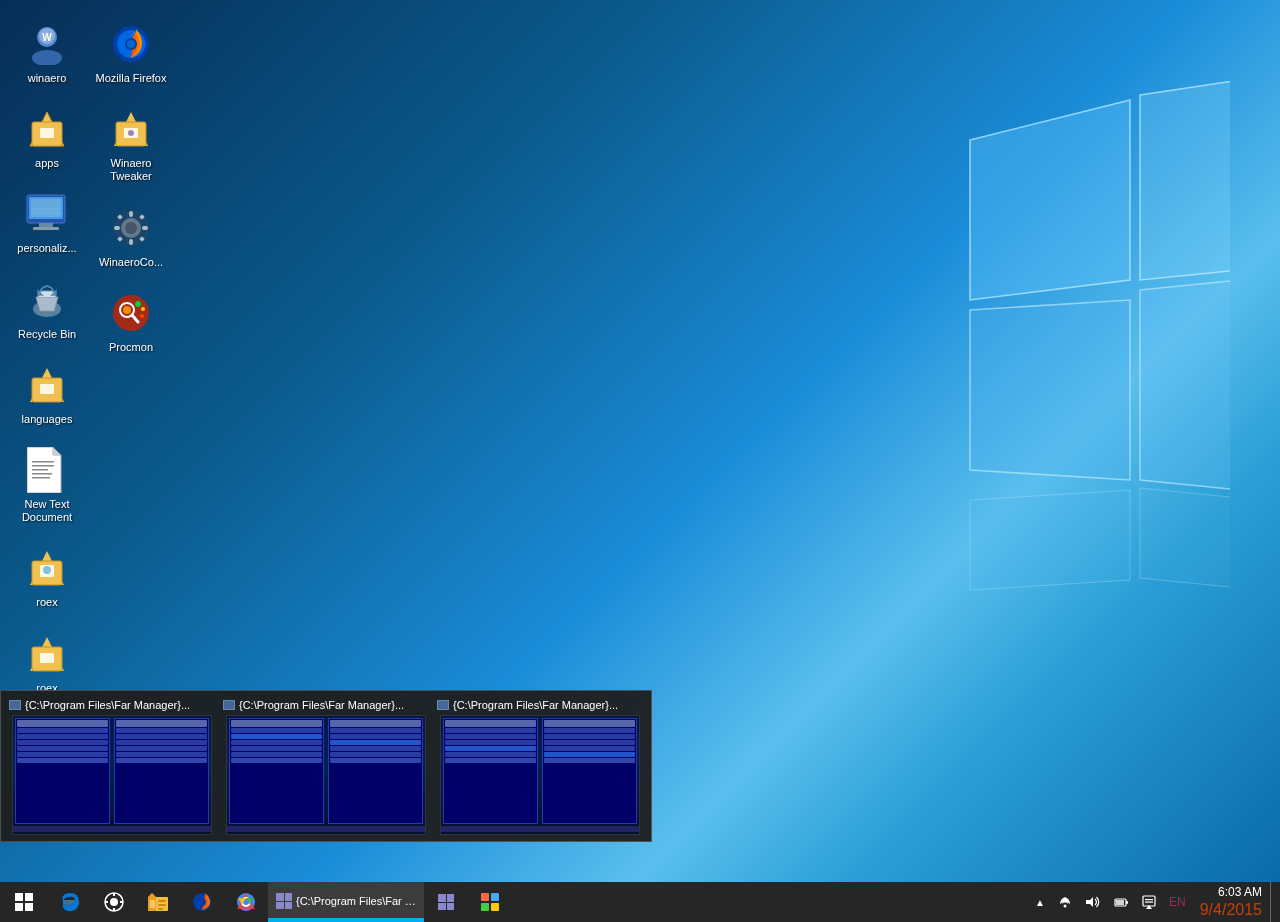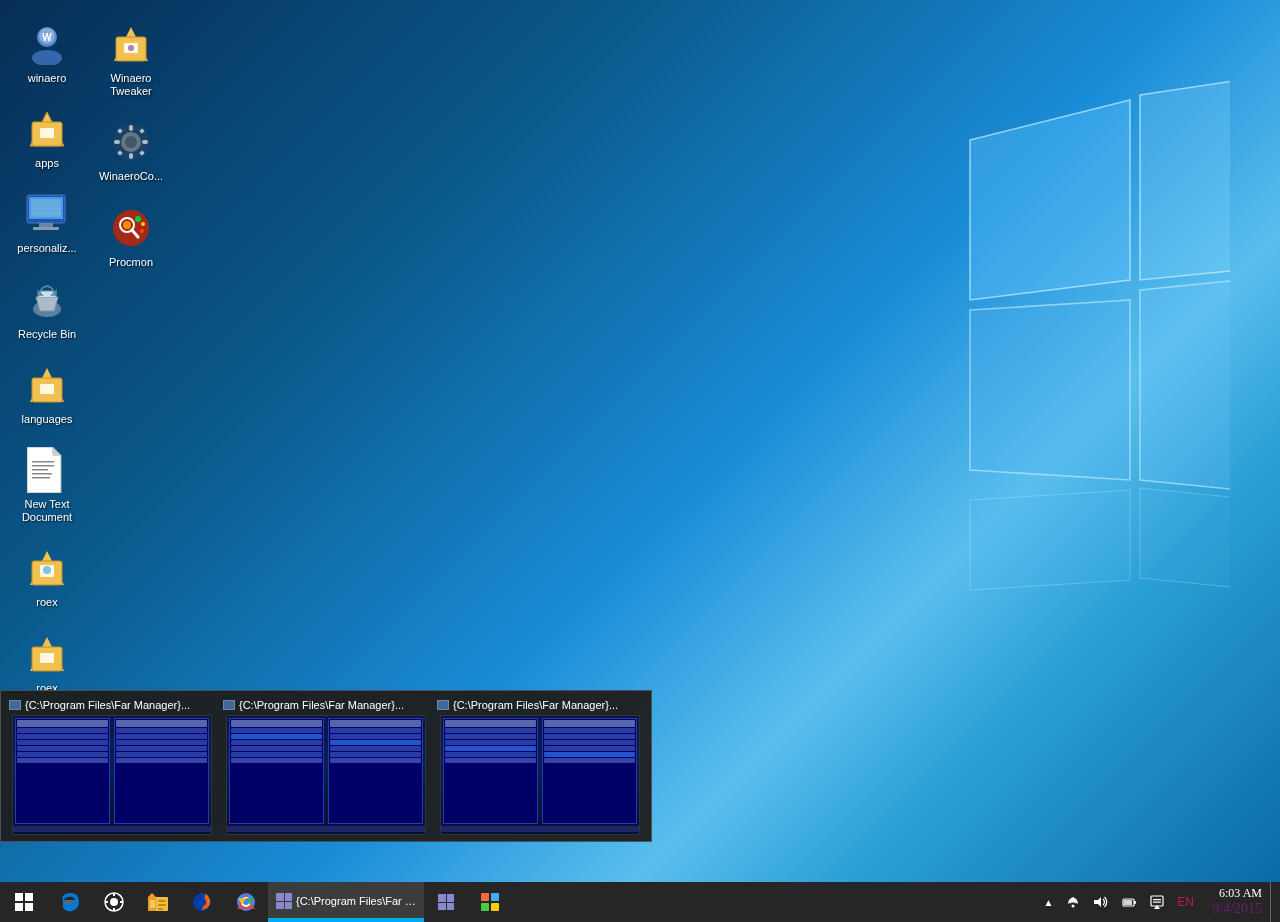--- a/index.html
+++ b/index.html
@@ -254,32 +254,31 @@
 
     .tray-clock {
       display: flex;
       flex-direction: column;
       align-items: flex-end;
       justify-content: center;
       padding: 12px 8px;
       height: 40px;
       cursor: pointer;
       min-width: 70px;
-      font-family: Liberation Serif, serif;
     }
 
     .clock-time {
       color: white;
       font-size: 12px;
       line-height: 1.2;
     }
 
     .clock-date {
-      color: #701a75;
-      font-size: 14px;
+      color: #c2410c;
+      font-size: 16px;
       line-height: 1.2;
     }
 
     .tray-notification {
       width: 28px;
       height: 40px;
       display: flex;
       align-items: center;
       justify-content: center;
       cursor: pointer;
@@ -446,20 +445,36 @@
         <svg width="42" height="42" viewBox="0 0 42 42">
           <rect x="2" y="6" width="38" height="30" rx="2" fill="#1a1a2e" stroke="#4455aa" stroke-width="1"></rect>
           <rect x="4" y="8" width="34" height="26" fill="#000033"></rect>
           <text x="7" y="22" fill="#00cc44" font-size="8" font-family="monospace">&gt;_remove</text>
           <text x="7" y="30" fill="#00cc44" font-size="7" font-family="monospace">apps.exe</text>
         </svg>
       </div>
       <div class="icon-label">removeapps</div>
     </div>
 
+    <div class="desktop-icon">
+      <div class="icon-img">
+        <svg width="42" height="42" viewBox="0 0 42 42">
+          <circle cx="21" cy="21" r="18" fill="#003EAA"></circle>
+          <circle cx="21" cy="21" r="14" fill="#0065CC"></circle>
+          <path d="M21,7 Q35,10 36,21 Q35,32 21,35 Q10,32 8,21 Q10,10 21,7" fill="#006eff" opacity="0.5"></path>
+
+          <path d="M21,21 Q28,10 26,6 Q32,12 32,21 Q32,30 21,35 Q25,28 23,24 Q27,22 21,21Z" fill="#ff9400"></path>
+          <path d="M21,21 Q26,14 24,8 Q30,14 30,21 Q30,29 21,35 Q24,27 22,23 Q25,21 21,21Z" fill="#ff7100"></path>
+          <path d="M21,21 Q24,16 22,11 Q27,16 27,21 Q27,28 21,35 Q23,27 22,23 Q24,21 21,21Z" fill="#ff5500"></path>
+          <circle cx="21" cy="21" r="6" fill="#003EAA"></circle>
+          <circle cx="21" cy="21" r="4" fill="#0065CC"></circle>
+        </svg>
+      </div>
+      <div class="icon-label">Mozilla Firefox</div>
+    </div>
 
     <div class="desktop-icon">
       <div class="icon-img">
         <svg width="42" height="42" viewBox="0 0 42 42">
           <polygon points="4,38 21,4 38,38" fill="#f0c050"></polygon>
           <rect x="6" y="14" width="30" height="24" fill="#f0c050" rx="2"></rect>
           <rect x="6" y="14" width="30" height="24" fill="none" stroke="#c89020" stroke-width="1" rx="2"></rect>
           <rect x="14" y="20" width="14" height="10" fill="#fff8e0" rx="1"></rect>
           <circle cx="21" cy="25" r="3" fill="#8866aa" opacity="0.8"></circle>
         </svg>

